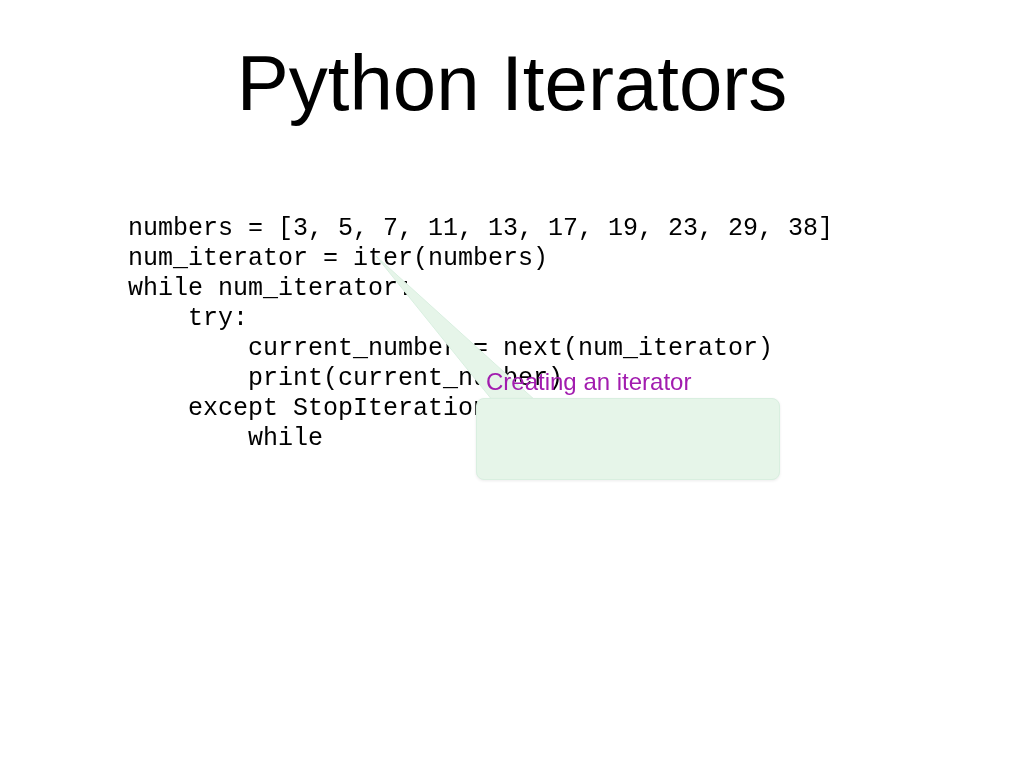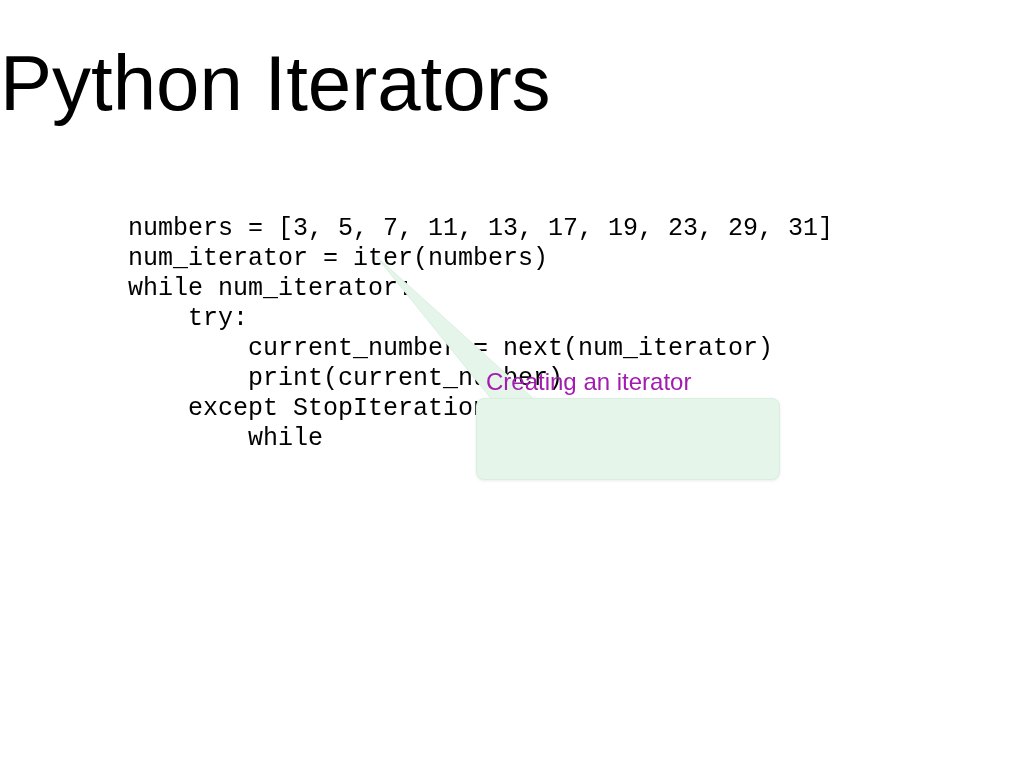--- a/index.html
+++ b/index.html
@@ -14,20 +14,21 @@
   .slide {
     position: relative;
     width: 1024px;
     height: 768px;
   }
   .title {
     position: absolute;
     top: 38px;
     left: 0;
     width: 1024px;
+    text-align: center;
     font-size: 78px;
     font-weight: 400;
     color: #000;
     letter-spacing: 0px;
   }
   .code {
     position: absolute;
     top: 214px;
     left: 128px;
     font-family: "Courier New", Courier, monospace;
@@ -68,21 +69,21 @@
     left: 0;
   }
 </style>
 </head>
 <body>
 
 <div class="slide">
 
   <div class="title">Python Iterators</div>
 
-  <div class="code"><span>numbers = [3, 5, 7, 11, 13, 17, 19, 23, 29, 31]</span>
+  <div class="code"><span>numbers = [3, 5, 7, 11, 13, 17, 19, 23, 29, 38]</span>
 <span>num_iterator = iter(numbers)</span>
 <span>while num_iterator:</span>
 <span>    try:</span>
 <span>        current_number = next(num_iterator)</span>
 <span>        print(current_number)</span>
 <span>    except StopIteration:</span>
 <span>        while</span></div>
 
   <div class="callout-tail">
     <svg width="220" height="170">

